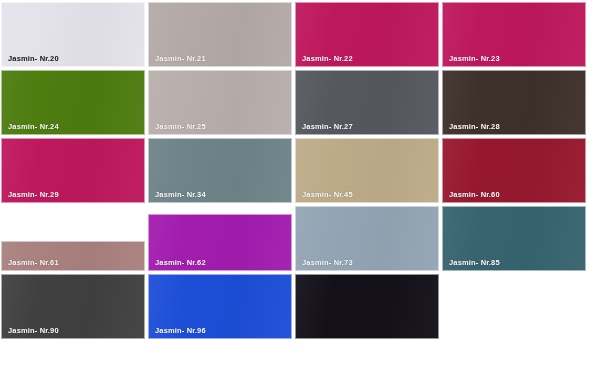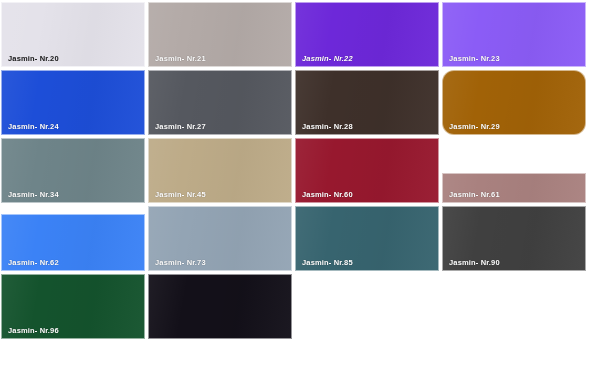--- a/index.html
+++ b/index.html
@@ -86,63 +86,66 @@
 <body>
 
 <div id="palette-board">
   <div class="swatch-grid">
       <div class="swatch" style="background: rgb(228, 226, 234);">
         <span class="swatch-label label-dark">Jasmin- Nr.20</span>
       </div>
       <div class="swatch" style="background: rgb(179, 170, 167);">
         <span class="swatch-label label-light">Jasmin- Nr.21</span>
       </div>
-      <div class="swatch" style="background: #6d28d9; font-style: italic;">
+      <div class="swatch" style="background: #be185d;">
         <span class="swatch-label label-light">Jasmin- Nr.22</span>
       </div>
-      <div class="swatch" style="background: #8b5cf6;">
+      <div class="swatch" style="background: #be185d;">
         <span class="swatch-label label-light">Jasmin- Nr.23</span>
       </div>
-      <div class="swatch" style="background: #1d4ed8; text-decoration: underline;">
+      <div class="swatch" style="background: #4d7c0f; text-decoration: underline;">
         <span class="swatch-label label-light">Jasmin- Nr.24</span>
+      </div>
+      <div class="swatch" style="background: rgb(184, 174, 171);">
+        <span class="swatch-label label-light">Jasmin- Nr.25</span>
       </div>
       <div class="swatch" style="background: rgb(85, 88, 95);">
         <span class="swatch-label label-light">Jasmin- Nr.27</span>
       </div>
       <div class="swatch" style="background: rgb(62, 48, 42);">
         <span class="swatch-label label-light">Jasmin- Nr.28</span>
       </div>
-      <div class="swatch" style="background: #a16207; border-radius: 12px;">
+      <div class="swatch" style="background: #be185d;">
         <span class="swatch-label label-light">Jasmin- Nr.29</span>
       </div>
       <div class="swatch" style="background: rgb(110, 132, 137);">
         <span class="swatch-label label-light">Jasmin- Nr.34</span>
       </div>
       <div class="swatch" style="background: rgb(189, 171, 136);">
         <span class="swatch-label label-light">Jasmin- Nr.45</span>
       </div>
       <div class="swatch" style="background: rgb(151, 24, 46);">
         <span class="swatch-label label-light">Jasmin- Nr.60</span>
       </div>
       <div class="swatch" style="background: rgb(169, 129, 127); margin-top: 35px;">
         <span class="swatch-label label-light">Jasmin- Nr.61</span>
       </div>
-      <div class="swatch" style="background: #3b82f6; margin-top: 8px;">
+      <div class="swatch" style="background: #a21caf; margin-top: 8px;">
         <span class="swatch-label label-light">Jasmin- Nr.62</span>
       </div>
       <div class="swatch" style="background: rgb(147, 164, 180);">
         <span class="swatch-label label-light">Jasmin- Nr.73</span>
       </div>
       <div class="swatch" style="background: rgb(55, 100, 111);">
         <span class="swatch-label label-light">Jasmin- Nr.85</span>
       </div>
       <div class="swatch" style="background: #404040;">
         <span class="swatch-label label-light">Jasmin- Nr.90</span>
       </div>
-      <div class="swatch" style="background: #14532d;">
+      <div class="swatch" style="background: #1d4ed8;">
         <span class="swatch-label label-light">Jasmin- Nr.96</span>
       </div>
       <div class="swatch" style="background: rgb(19, 16, 25);"></div>
       <div class="swatch swatch-empty"></div>
       <div class="swatch swatch-empty"></div>
       <div class="swatch swatch-empty"></div>
     </div>
 </div>
 
 </body></html>

